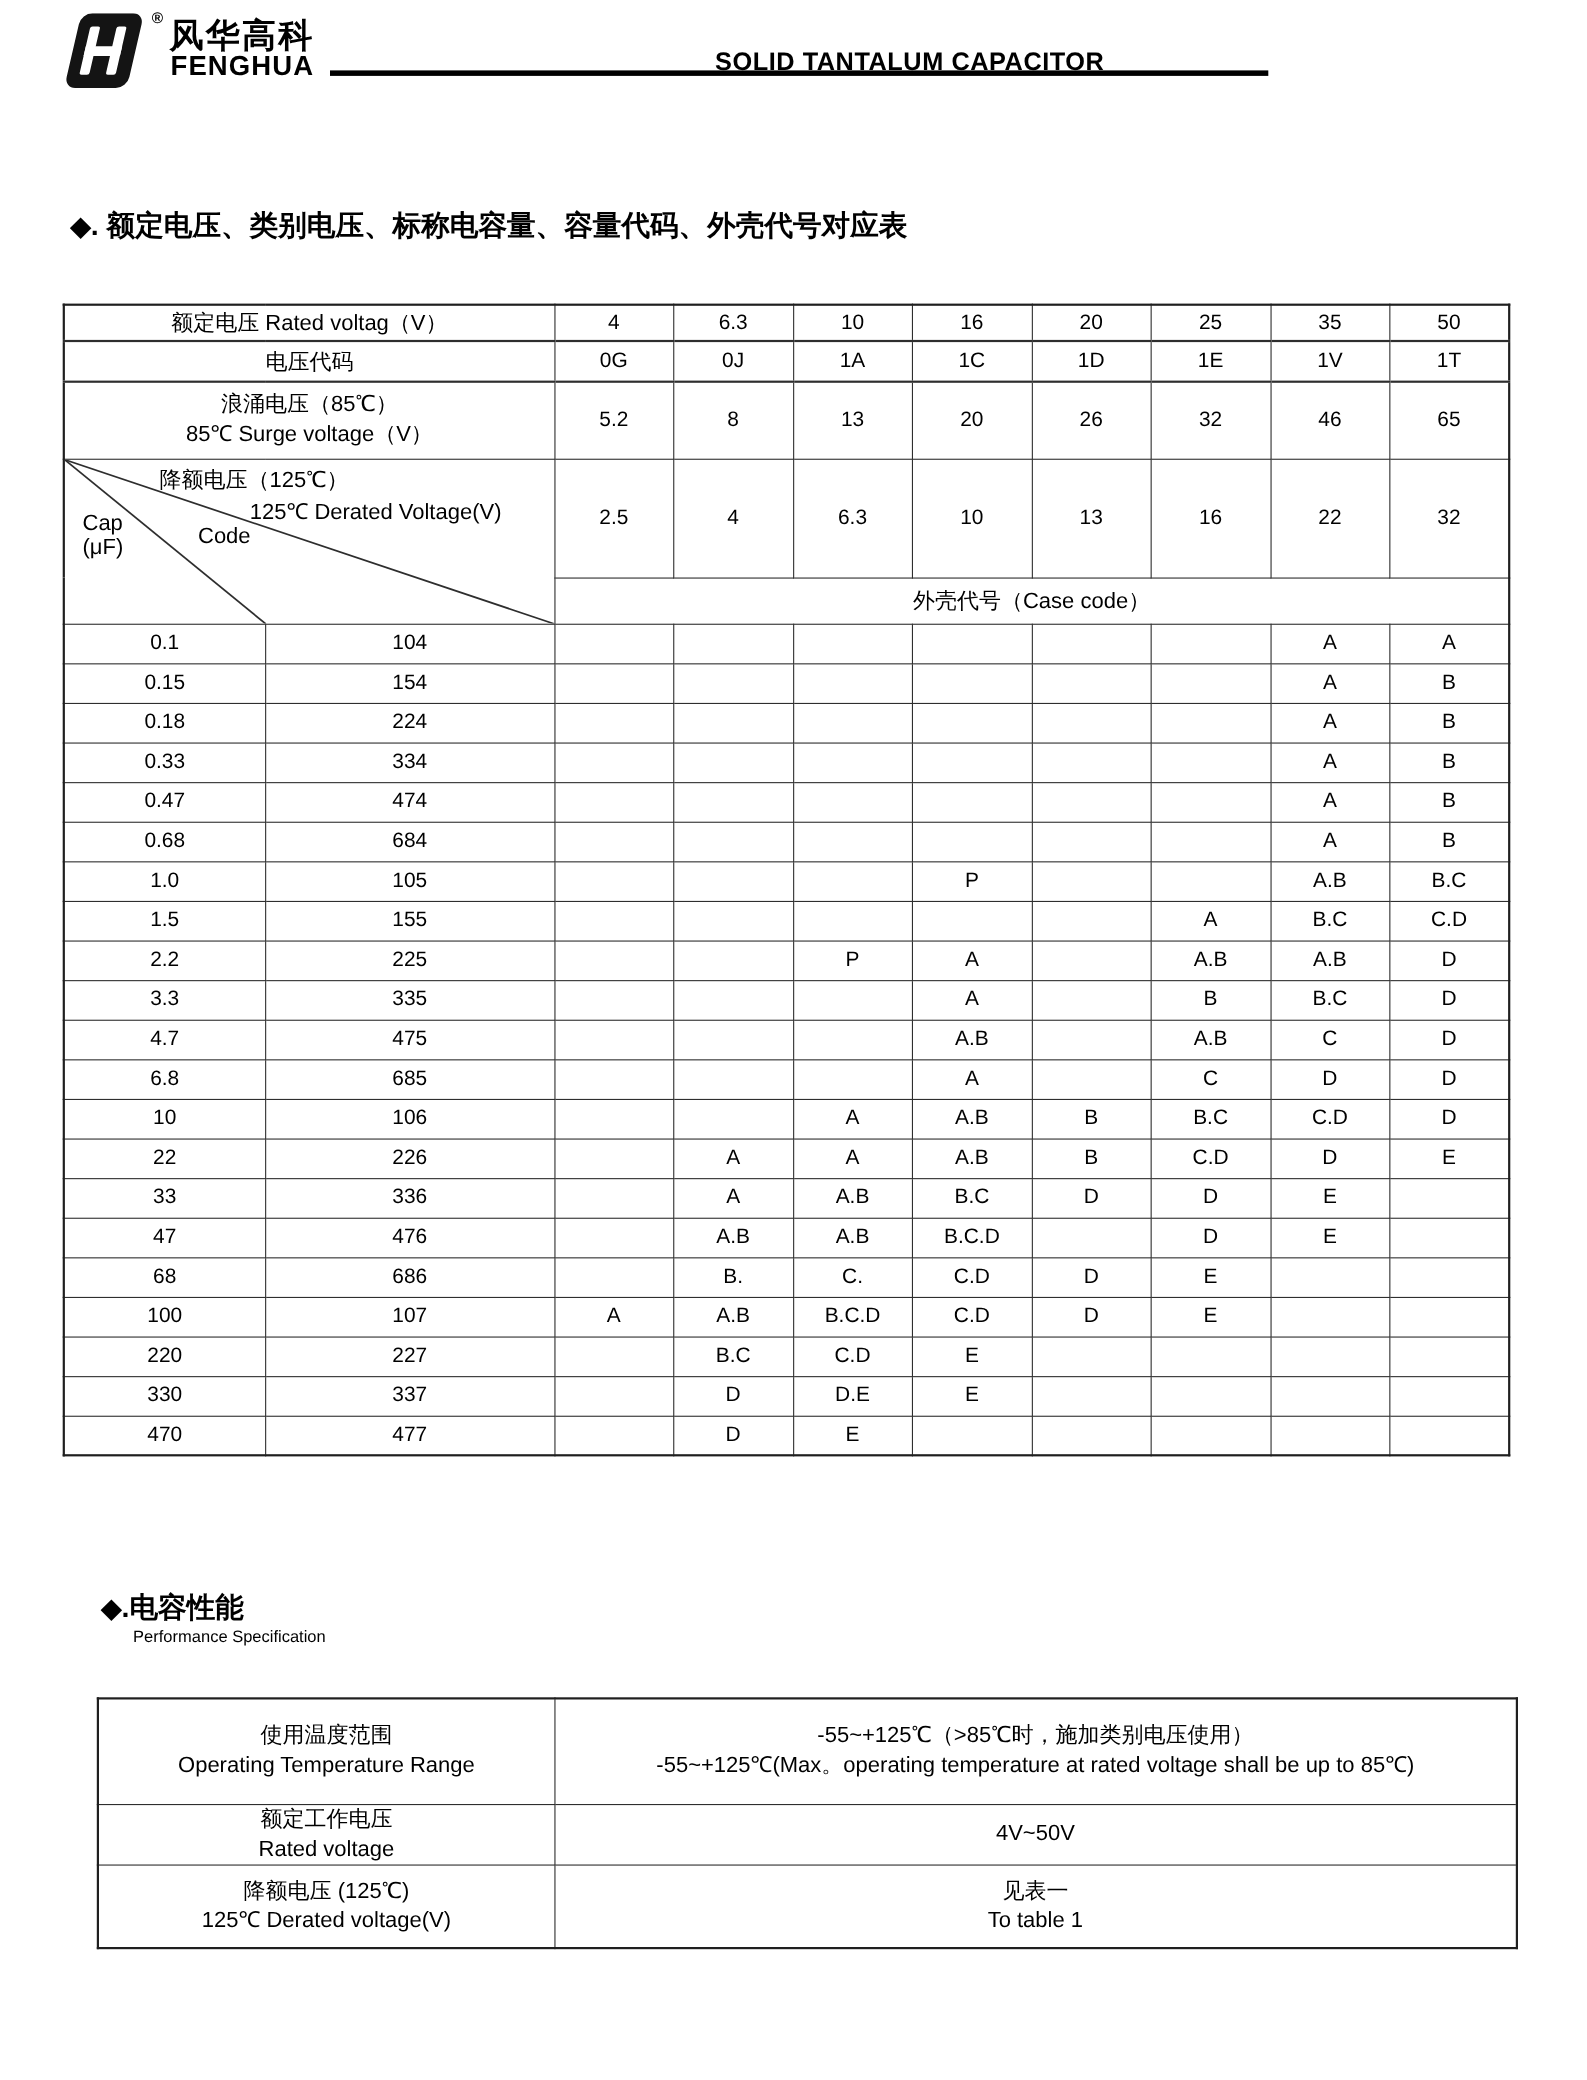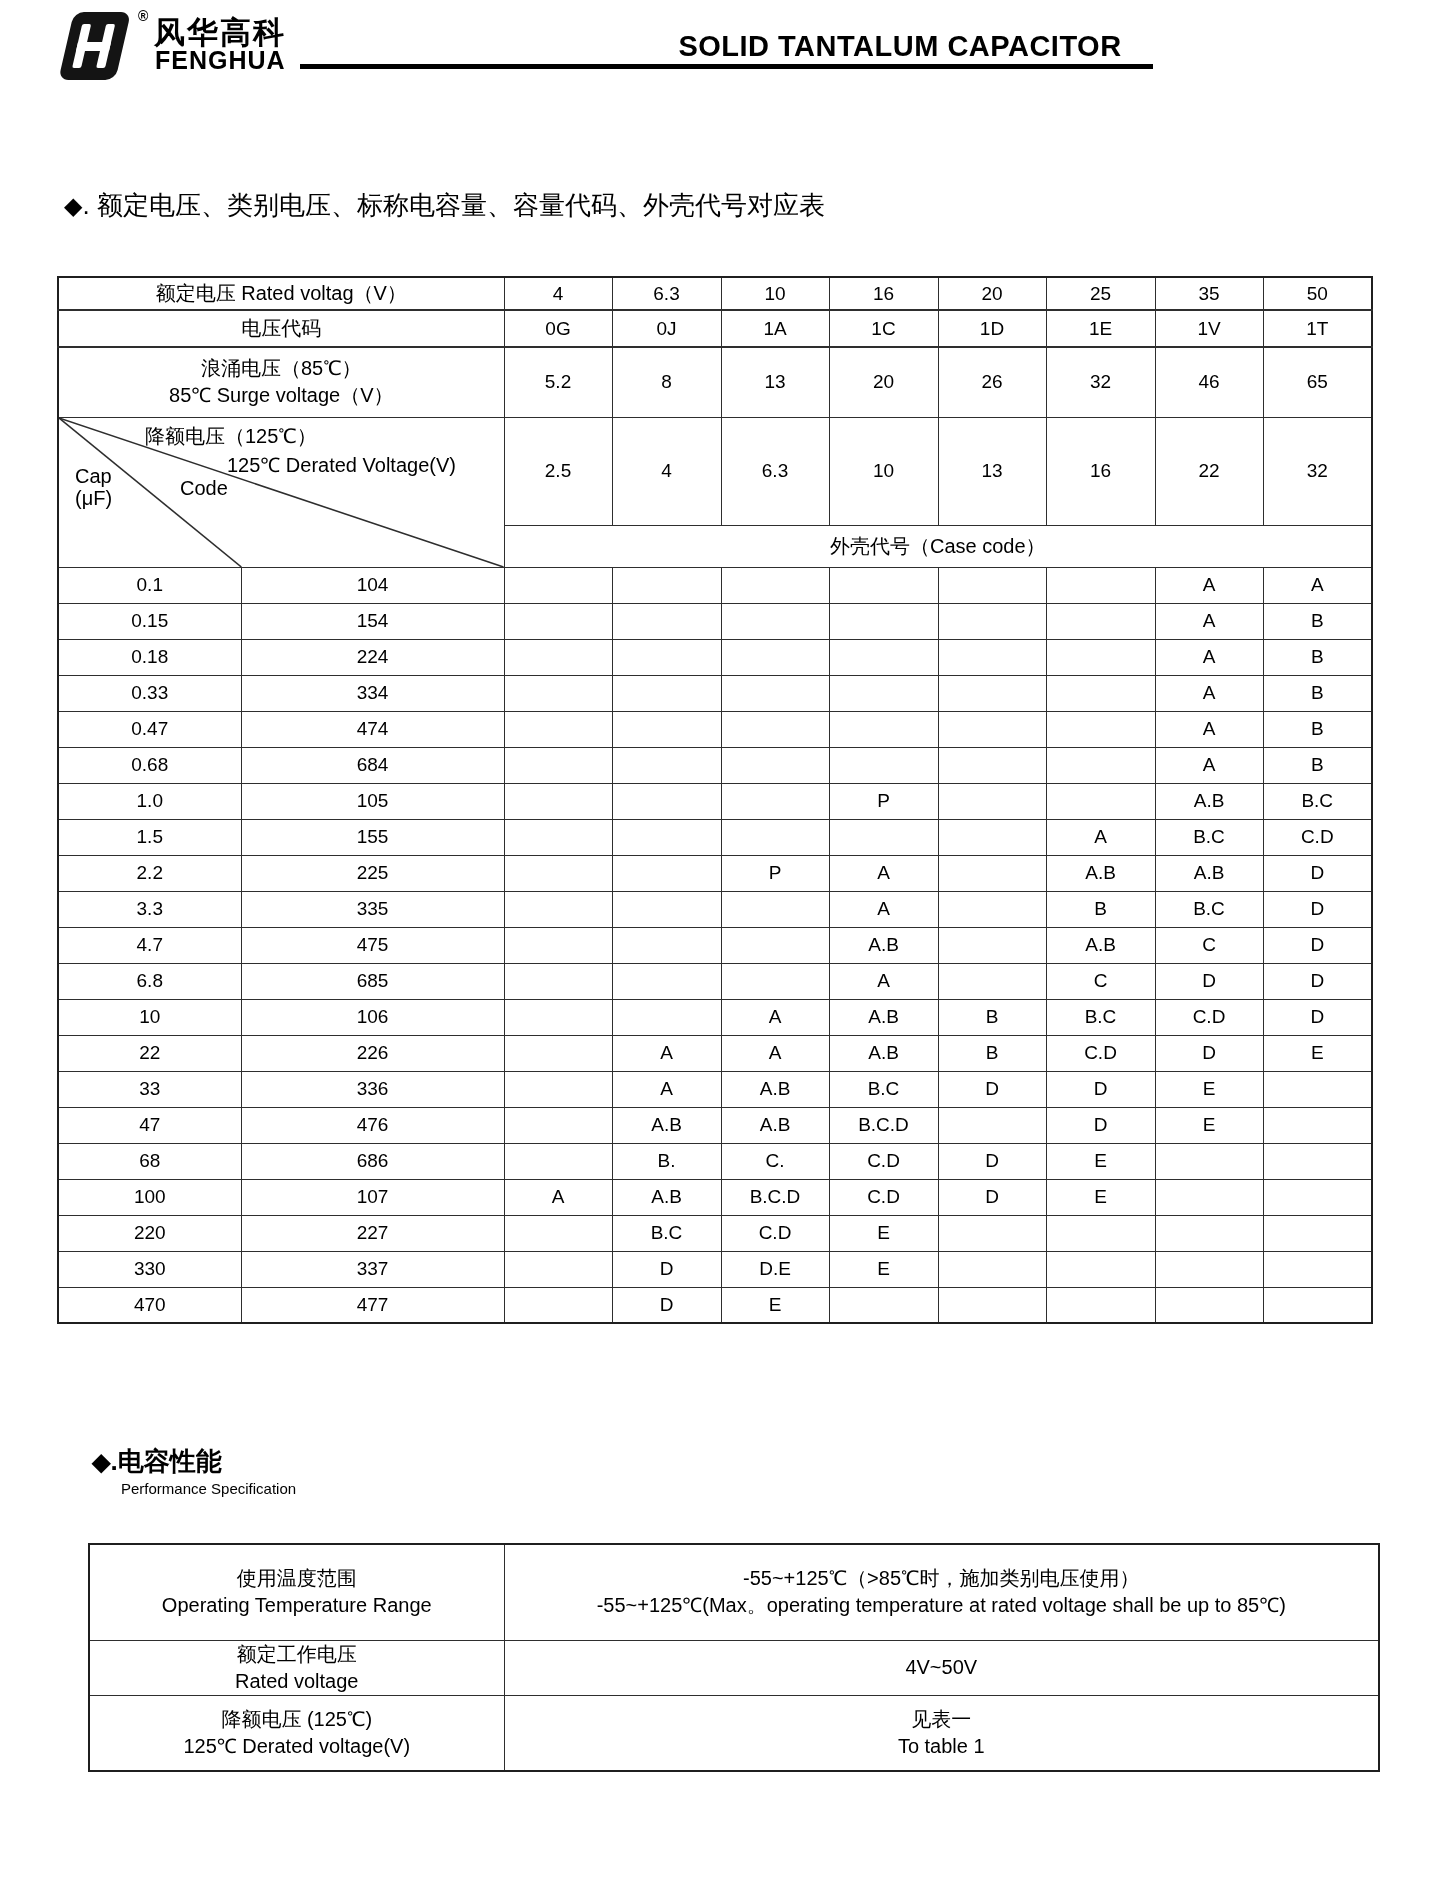--- a/index.html
+++ b/index.html
@@ -4,25 +4,25 @@
 <style>
   html,body{margin:0;padding:0;background:#ffffff;}
   body{width:1443px;height:1891px;font-family:"Liberation Sans",sans-serif;color:#000;}
   .page{position:relative;width:1443px;height:1891px;background:#fff;overflow:hidden;}
 
   
   .logo-icon{position:absolute;left:57px;top:12px;width:78px;height:68px;}
   .reg-mark{position:absolute;left:138px;top:8px;font-size:14px;font-weight:bold;}
   .brand-cn{position:absolute;left:154px;top:12px;font-size:31px;font-weight:bold;letter-spacing:2px;}
   .brand-en{position:absolute;left:155px;top:46px;font-size:25px;font-weight:bold;letter-spacing:1px;}
-  .doc-title{position:absolute;left:650px;top:30px;width:500px;text-align:center;font-size:29px;font-weight:bold;letter-spacing:0.5px;}
+  .doc-title{position:absolute;left:650px;top:43px;width:500px;text-align:left;font-size:23px;font-weight:bold;letter-spacing:0.5px;}
   .header-rule{position:absolute;left:300px;top:64px;width:853px;height:5px;background:#000;}
 
   
-  .sec1-head{position:absolute;left:64px;top:188px;font-size:26px;font-weight:normal;}
+  .sec1-head{position:absolute;left:64px;top:188px;font-size:26px;font-weight:bold;}
   .sec1-head .bullet{font-size:24px;}
   .sec1-sub{position:absolute;left:88px;top:226px;font-size:23px;}
   .sec2-head{position:absolute;left:92px;top:1444px;font-size:26px;font-weight:bold;}
   .sec2-head .bullet{font-size:24px;}
   .sec2-sub{position:absolute;left:121px;top:1480px;font-size:15px;}
 
   
   #table1{position:absolute;left:57px;top:276px;width:1314px;border-collapse:collapse;table-layout:fixed;border:2px solid #1f1f1f;}
   #table1 td{border:1px solid #2e2e2e;text-align:center;vertical-align:middle;padding:0;font-size:19px;overflow:hidden;}
   #table1 tr.h-r1{height:33px;}

